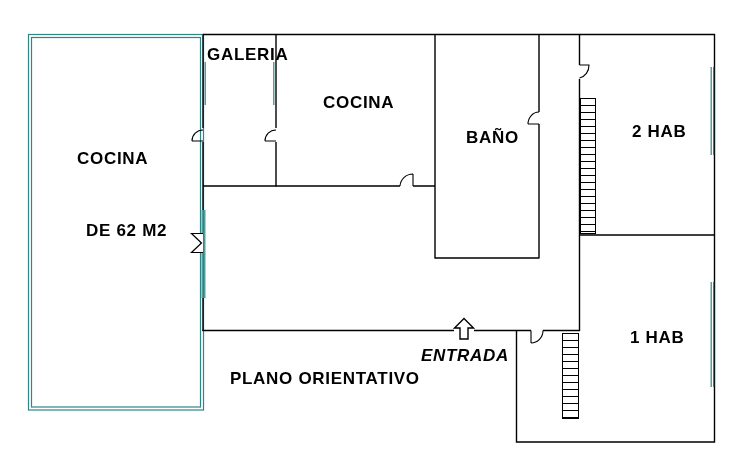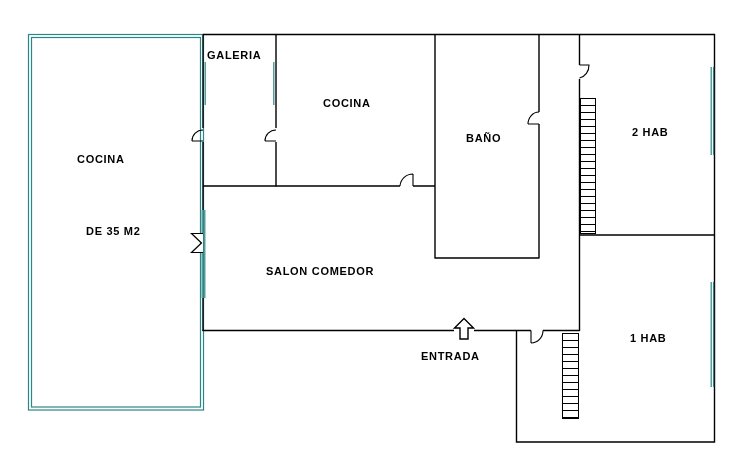--- a/index.html
+++ b/index.html
@@ -3,37 +3,37 @@
 <meta charset="utf-8">
 <style>
   :root{ --accent:#2d8686; --wall:#000000; --bg:#ffffff; --text:#000000; }
   html,body{ margin:0; padding:0; background:#e9e9e9; }
   #stage{
     position:relative; width:730px; height:450px; background:var(--bg);
     font-family:"Liberation Sans", sans-serif; overflow:hidden;
   }
   #plan-svg{ position:absolute; left:0; top:0; }
   .room-label{
-    position:absolute; color:var(--text); font-size:11px; font-weight:bold;
+    position:absolute; color:var(--text); font-size:17px; font-weight:bold;
     letter-spacing:0.7px; white-space:nowrap; line-height:14px;
   }
   .radiator{
     position:absolute; border:1px solid var(--wall); box-sizing:border-box;
     background:repeating-linear-gradient(180deg,
       var(--bg) 0px, var(--bg) 6px, var(--wall) 6px, var(--wall) 7px);
   }
   
   .lbl-terraza  { left:77px;  top:152px; }
   .lbl-terraza2 { left:86px;  top:224px; }
   .lbl-galeria  { left:207px; top:48px;  }
   .lbl-cocina   { left:323px; top:96px;text-align:right;  }
   .lbl-bano     { left:466px; top:131px; }
   .lbl-hab2     { left:632px; top:125px;text-align:right; }
   .lbl-salon    { left:266px; top:264px; }
-  .lbl-entrada  { left:421px; top:349px; }
+  .lbl-entrada  { left:421px; top:349px;font-style:italic; }
   .lbl-hab1     { left:630px; top:331px; }
   .lbl-footer   { left:230px; top:372px; }
   .radiator-2hab{ left:580px; top:98px;  width:16px; height:136px; }
   .radiator-1hab{ left:562px; top:333px; width:17px; height:86px;  }
 </style>
 </head>
 <body>
 
 <div id="stage">
 
@@ -74,21 +74,21 @@
 
     <path d="M203 233.5 H191.5 L201.5 243 L191.5 252.5 H203" fill="#ffffff" stroke="var(--wall)" stroke-width="1.2"></path>
 
     <polygon points="464,318.5 473.5,328 468,328 468,339 460,339 460,328 454.5,328" fill="#ffffff" stroke="var(--wall)" stroke-width="1.4"></polygon>
   </svg>
 
   <div class="radiator radiator-2hab"></div>
   <div class="radiator radiator-1hab"></div>
 
   <div class="room-label lbl-terraza">COCINA</div>
-  <div class="room-label lbl-terraza2">DE 35 M2</div>
+  <div class="room-label lbl-terraza2">DE 62 M2</div>
   <div class="room-label lbl-galeria">GALERIA</div>
   <div class="room-label lbl-cocina">COCINA</div>
   <div class="room-label lbl-bano">BAÑO</div>
   <div class="room-label lbl-hab2">2 HAB</div>
-  <div class="room-label lbl-salon">SALON COMEDOR</div>
   <div class="room-label lbl-entrada">ENTRADA</div>
   <div class="room-label lbl-hab1">1 HAB</div>
+  <div class="room-label lbl-footer">PLANO ORIENTATIVO</div>
 </div>
 
 </body></html>

